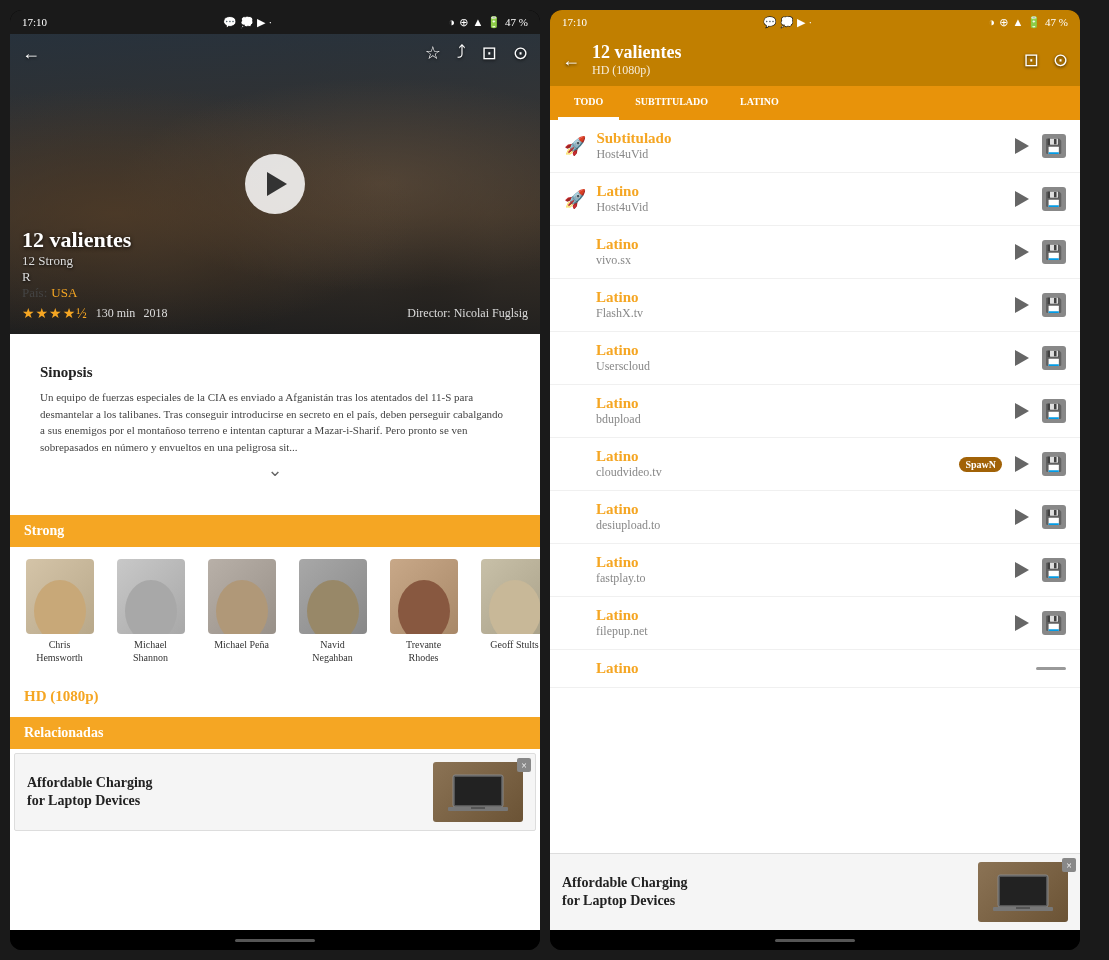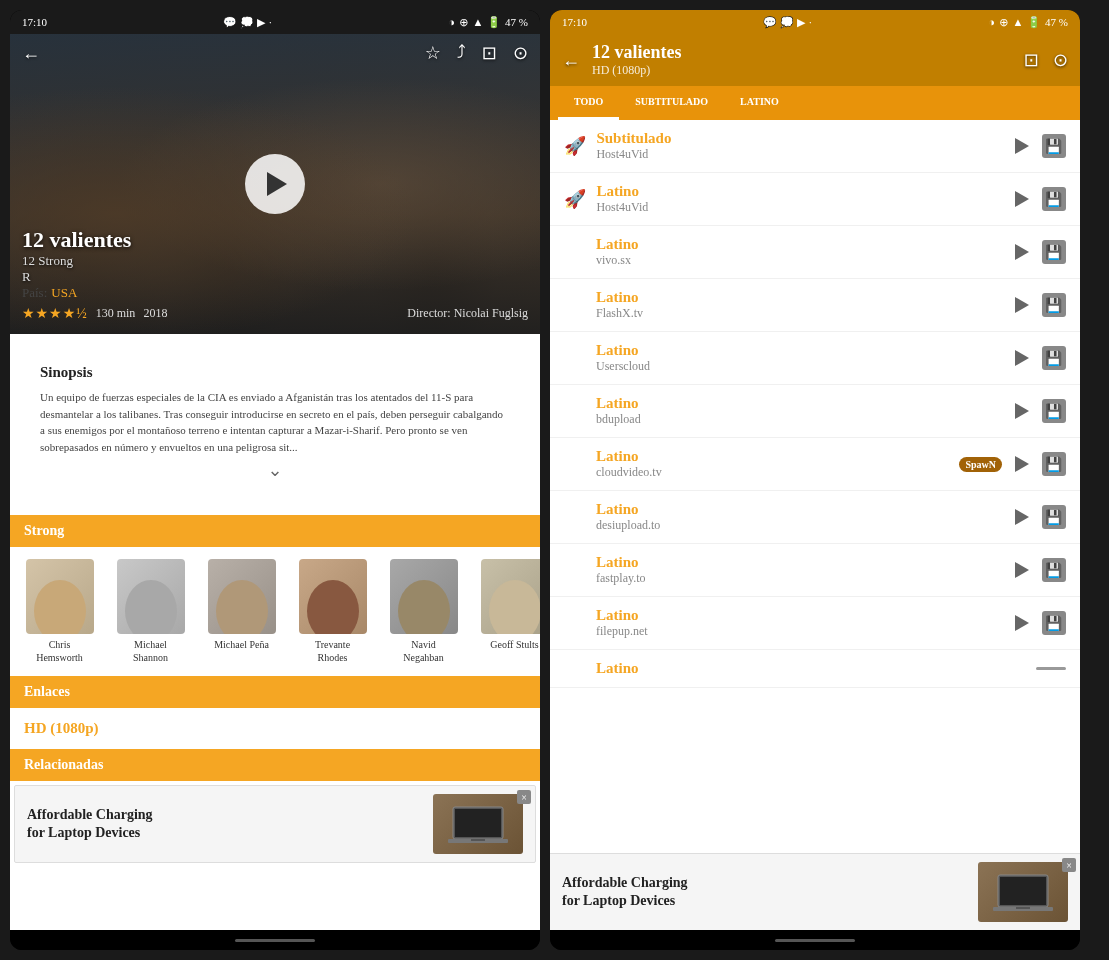--- a/index.html
+++ b/index.html
@@ -620,46 +620,45 @@
         </div>
         <div class="cast-item">
           <div class="cast-photo cp3">
             <div class="face-shape">
               <div class="face-oval" style="background: #b09878;"></div>
             </div>
           </div>
           <div class="cast-name">Michael Peña</div>
         </div>
         <div class="cast-item">
+          <div class="cast-photo cp5">
+            <div class="face-shape">
+              <div class="face-oval" style="background: #988868;"></div>
+            </div>
+          </div>
+          <div class="cast-name">Navid<br>Negahban</div>
+        </div>
+        <div class="cast-item">
           <div class="cast-photo cp4">
             <div class="face-shape">
               <div class="face-oval" style="background: #885840;"></div>
             </div>
           </div>
           <div class="cast-name">Trevante<br>Rhodes</div>
-        </div>
-        <div class="cast-item">
-          <div class="cast-photo cp5">
-            <div class="face-shape">
-              <div class="face-oval" style="background: #988868;"></div>
-            </div>
-          </div>
-          <div class="cast-name">Navid<br>Negahban</div>
         </div>
         <div class="cast-item">
           <div class="cast-photo cp6">
             <div class="face-shape">
               <div class="face-oval" style="background: #c8b898;"></div>
             </div>
           </div>
           <div class="cast-name">Geoff Stults</div>
         </div>
       </div>
 
-      <div class="section-header">Enlaces</div>
       <div class="enlaces-link">HD (1080p)</div>
 
       <div class="section-header">Relacionadas</div>
 
       <div class="ad-banner">
         <div class="ad-close">×</div>
         <div class="ad-text">
           <div class="ad-title">Affordable Charging<br>for Laptop Devices</div>
         </div>
         <div class="ad-image-placeholder">

